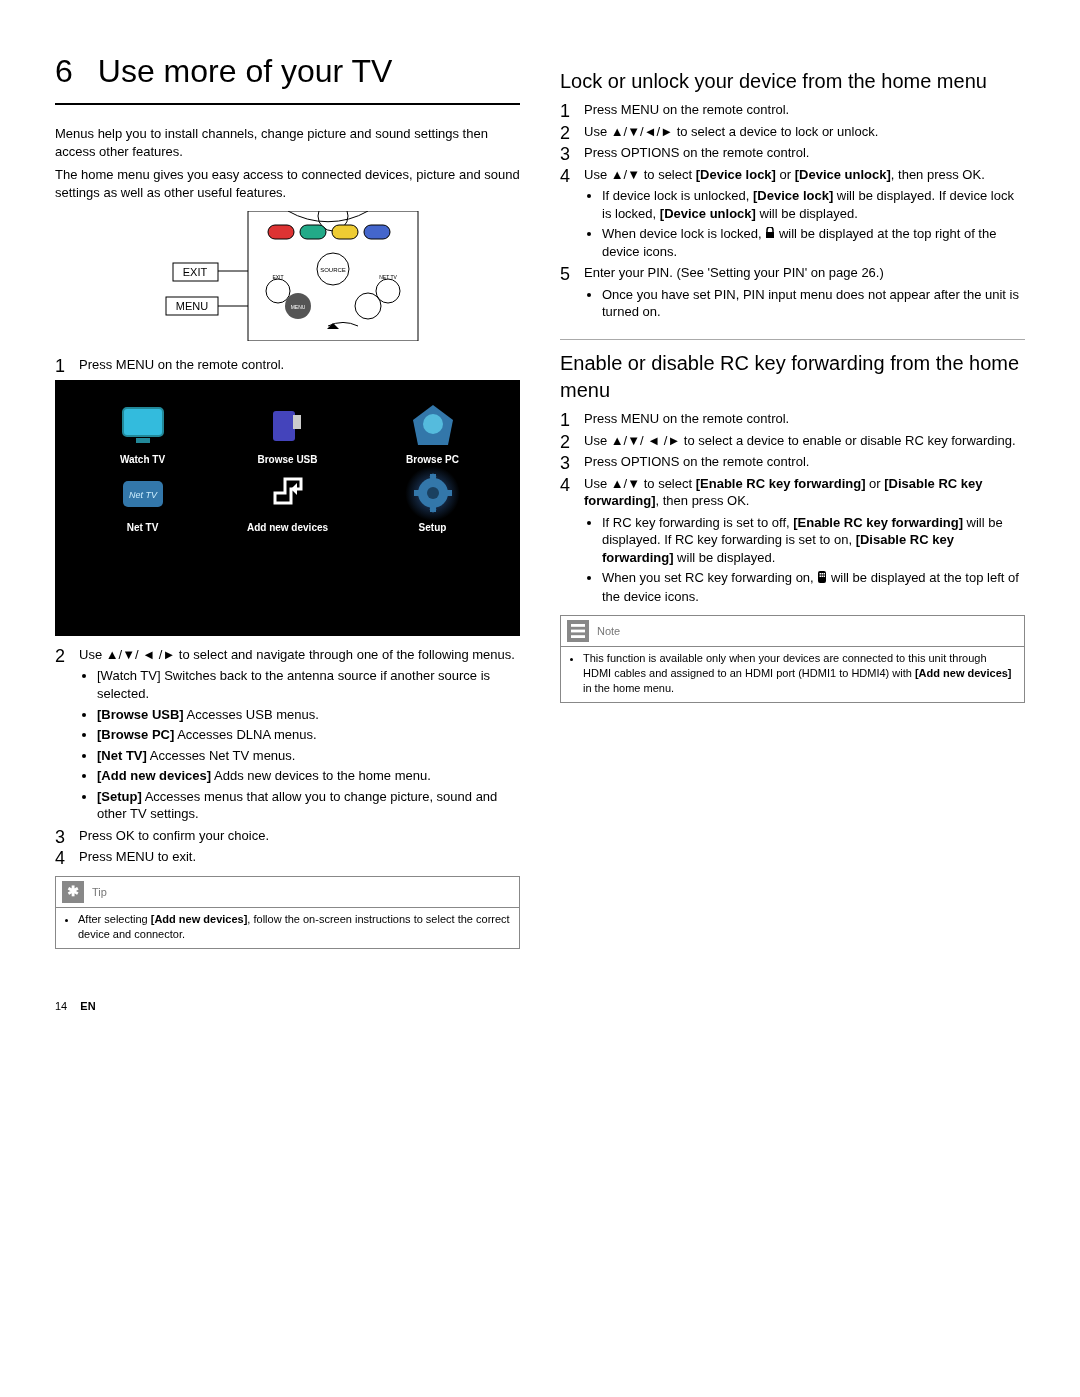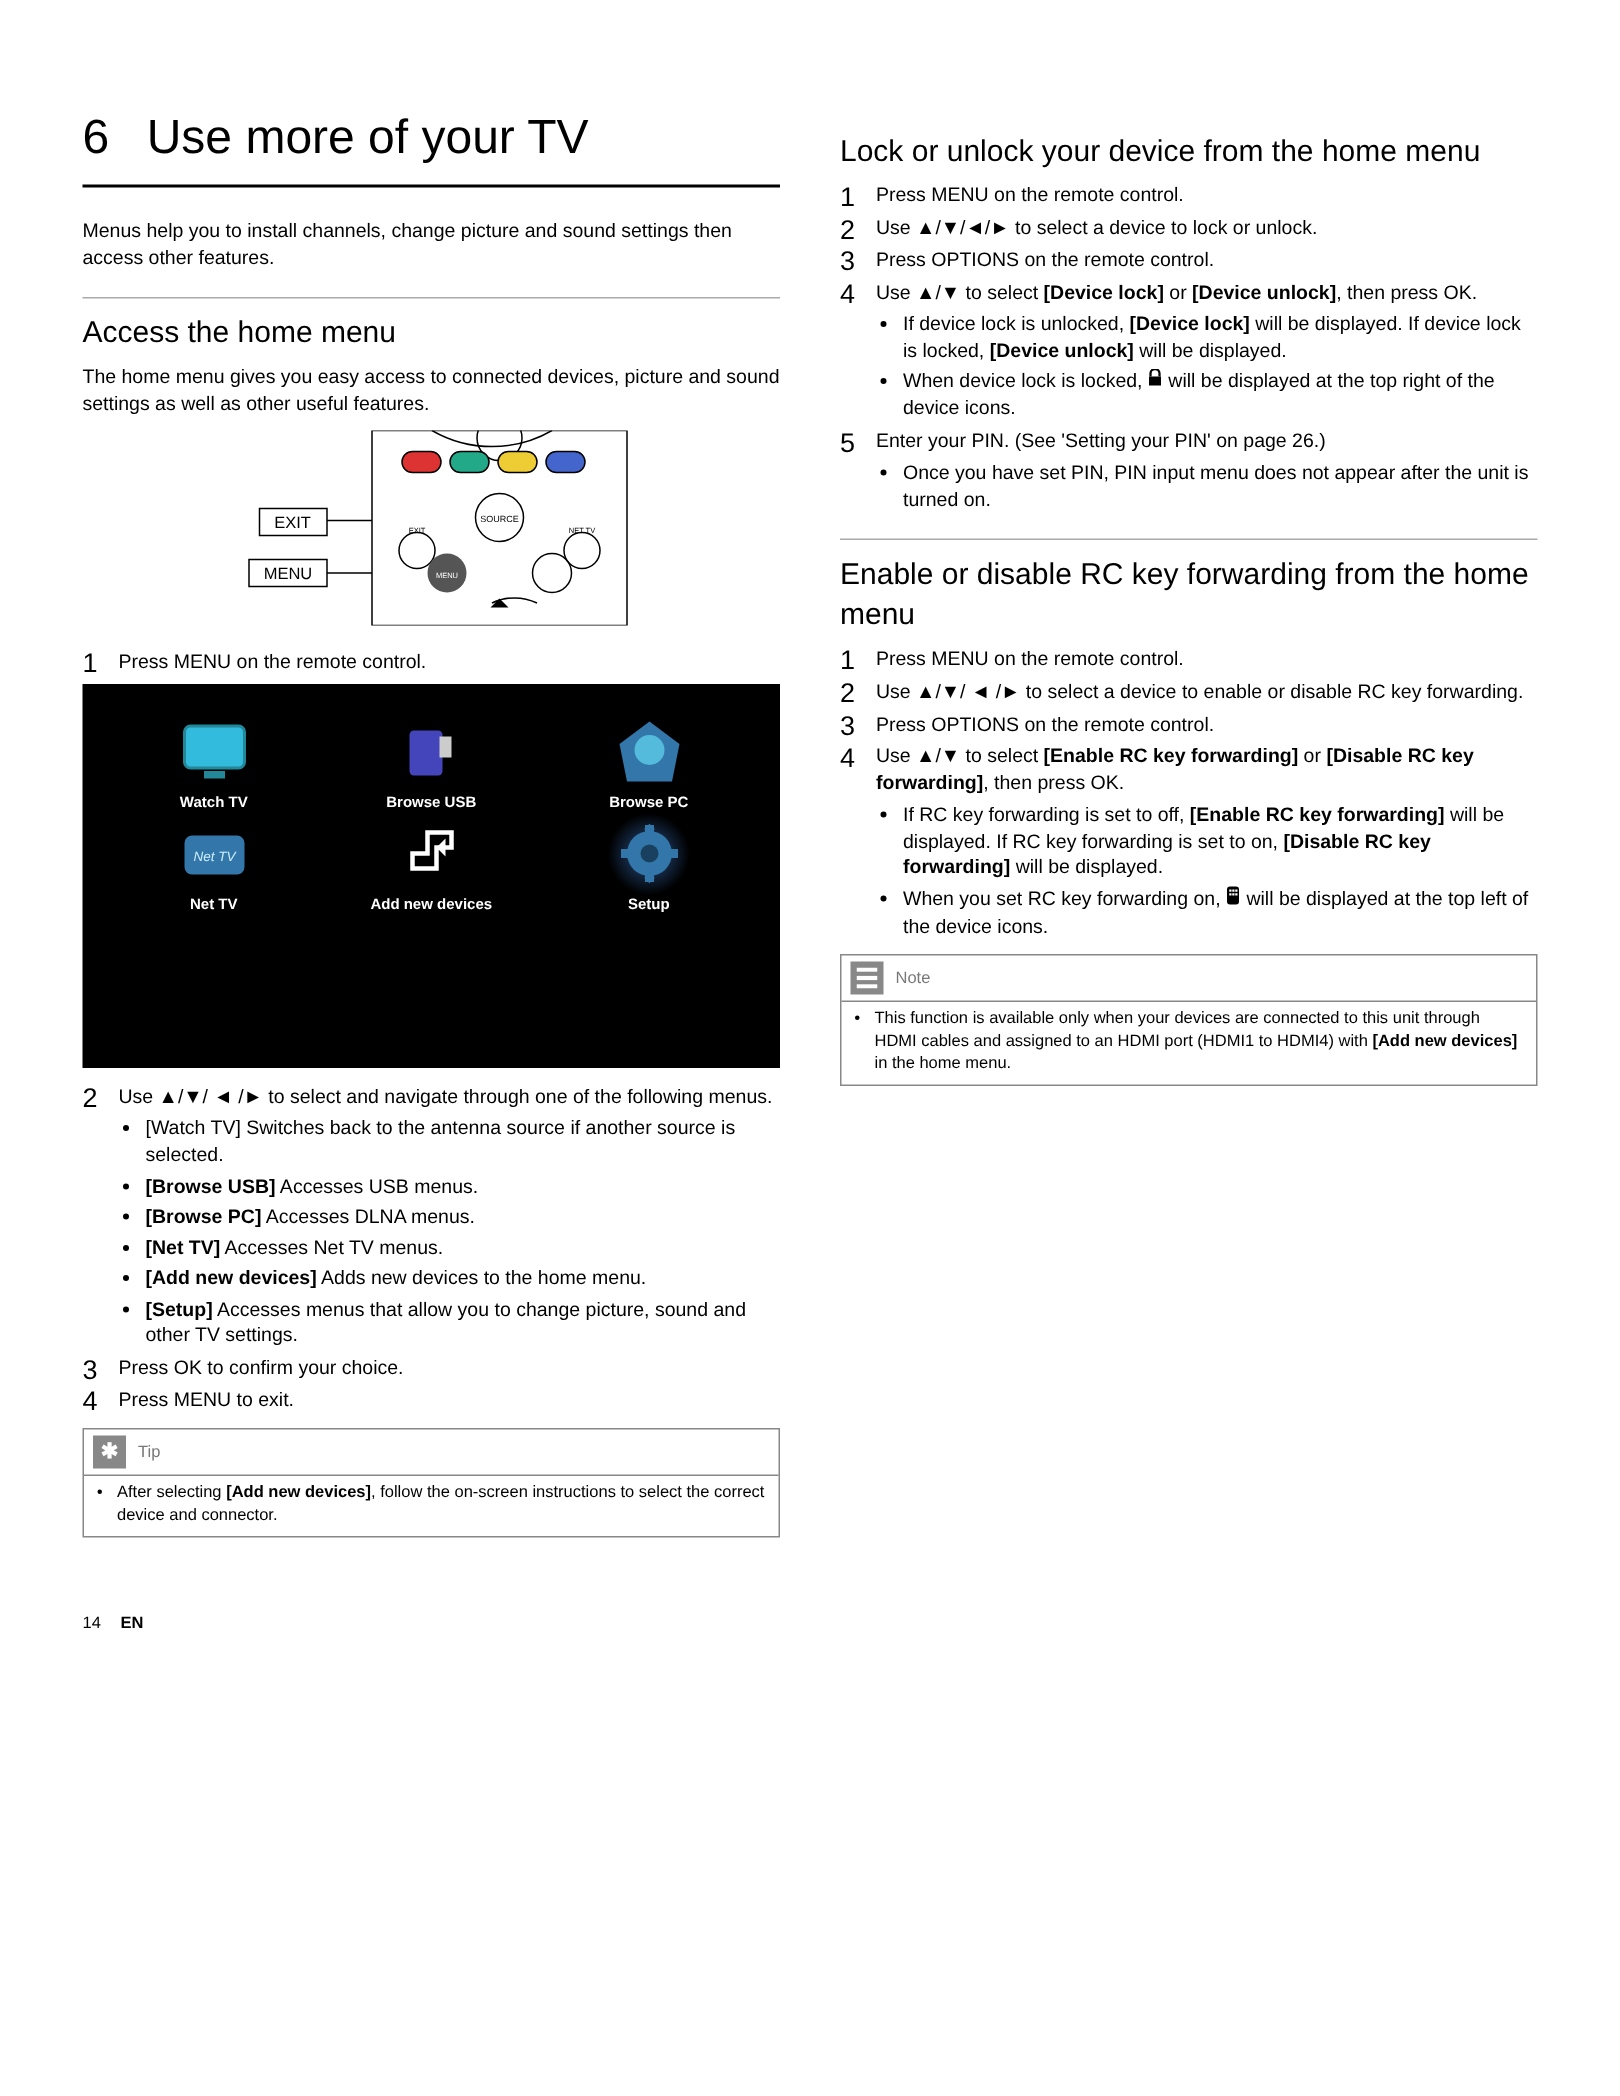--- a/index.html
+++ b/index.html
@@ -7,21 +7,20 @@
     margin: 0;
     padding: 50px 55px 40px 55px;
     width: 970px;
     font-size: 13px;
     line-height: 1.35;
     color: #000;
   }
   .columns {
     display: flex;
     gap: 40px;
-    margin-top: 20px;
   }
   .col {
     flex: 1;
     min-width: 0;
   }
   h1 {
     font-size: 32px;
     font-weight: normal;
     margin: 0 0 20px 0;
     border-bottom: 2px solid #000;
@@ -165,21 +164,20 @@
 <body>
 
 <div class="columns">
   <div class="col">
     <h1>
       <span class="chapnum">6</span><span>Use more of your TV</span>
     </h1>
 
     <p>Menus help you to install channels, change picture and sound settings then access other features.</p>
 
-    <h3>Access the home menu</h3>
     <p>The home menu gives you easy access to connected devices, picture and sound settings as well as other useful features.</p>
 
     <svg class="remote-svg" width="300" height="130" viewBox="0 0 300 130">
       <rect x="110" y="0" width="170" height="130" fill="#fff" stroke="#000" stroke-width="1"></rect>
       <path d="M150 0 A80 80 0 0 0 230 0" fill="none" stroke="#000"></path>
       <circle cx="195" cy="5" r="15" fill="none" stroke="#000"></circle>
       <rect x="130" y="14" width="26" height="14" rx="7" fill="#d33" stroke="#000"></rect>
       <rect x="162" y="14" width="26" height="14" rx="7" fill="#2a8" stroke="#000"></rect>
       <rect x="194" y="14" width="26" height="14" rx="7" fill="#ec3" stroke="#000"></rect>
       <rect x="226" y="14" width="26" height="14" rx="7" fill="#46c" stroke="#000"></rect>

